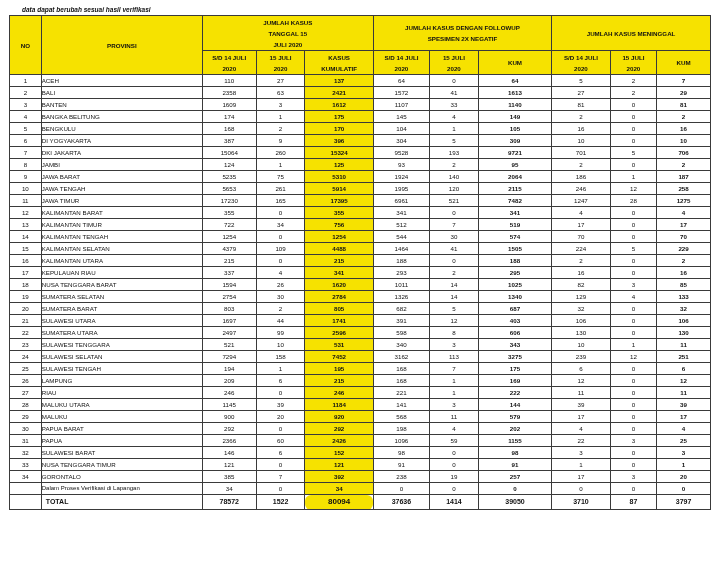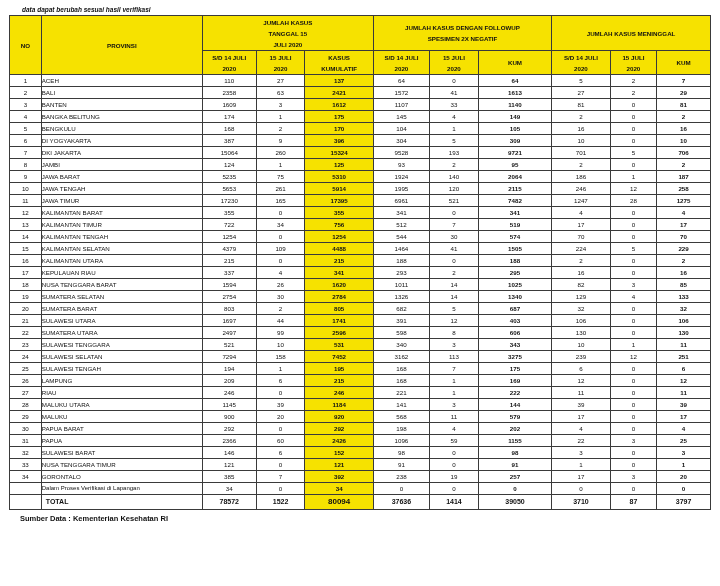--- a/index.html
+++ b/index.html
@@ -61,21 +61,21 @@
   td.prov{text-align:left;padding-left:4px;font-size:6.2px;}
   td.num{text-align:center;}
   td.yellowcell{background:#f6e200;font-weight:bold;}
   tr.total td{
     font-weight:bold;
     font-size:7px;
     height:14px;
     line-height:14px;
   }
   tr.total td.prov{padding-left:4px;}
-  tr.total td.yellowcell{background:#f6e200;font-size:8px;}
+  tr.total td.yellowcell{background:#f6e200;font-size:8px;border-radius:6px;}
   tr.proses td{font-size:6.2px;font-style:normal;}
   tr.proses td.prov{font-size:6px;}
   .source{
     font-size:7.5px;
     font-weight:bold;
     margin:4px 0 0 12px;
     color:#111;
   }
   col.c-no{width:26px;}
   col.c-prov{width:132px;}
@@ -625,14 +625,13 @@
           <td class="num">37636</td>
           <td class="num">1414</td>
           <td class="num">39050</td>
           <td class="num">3710</td>
           <td class="num">87</td>
           <td class="num">3797</td>
         </tr>
       </tbody>
   </table>
 
-  <div class="source">Sumber Data : Kementerian Kesehatan RI</div>
 </div>
 
 </body></html>

